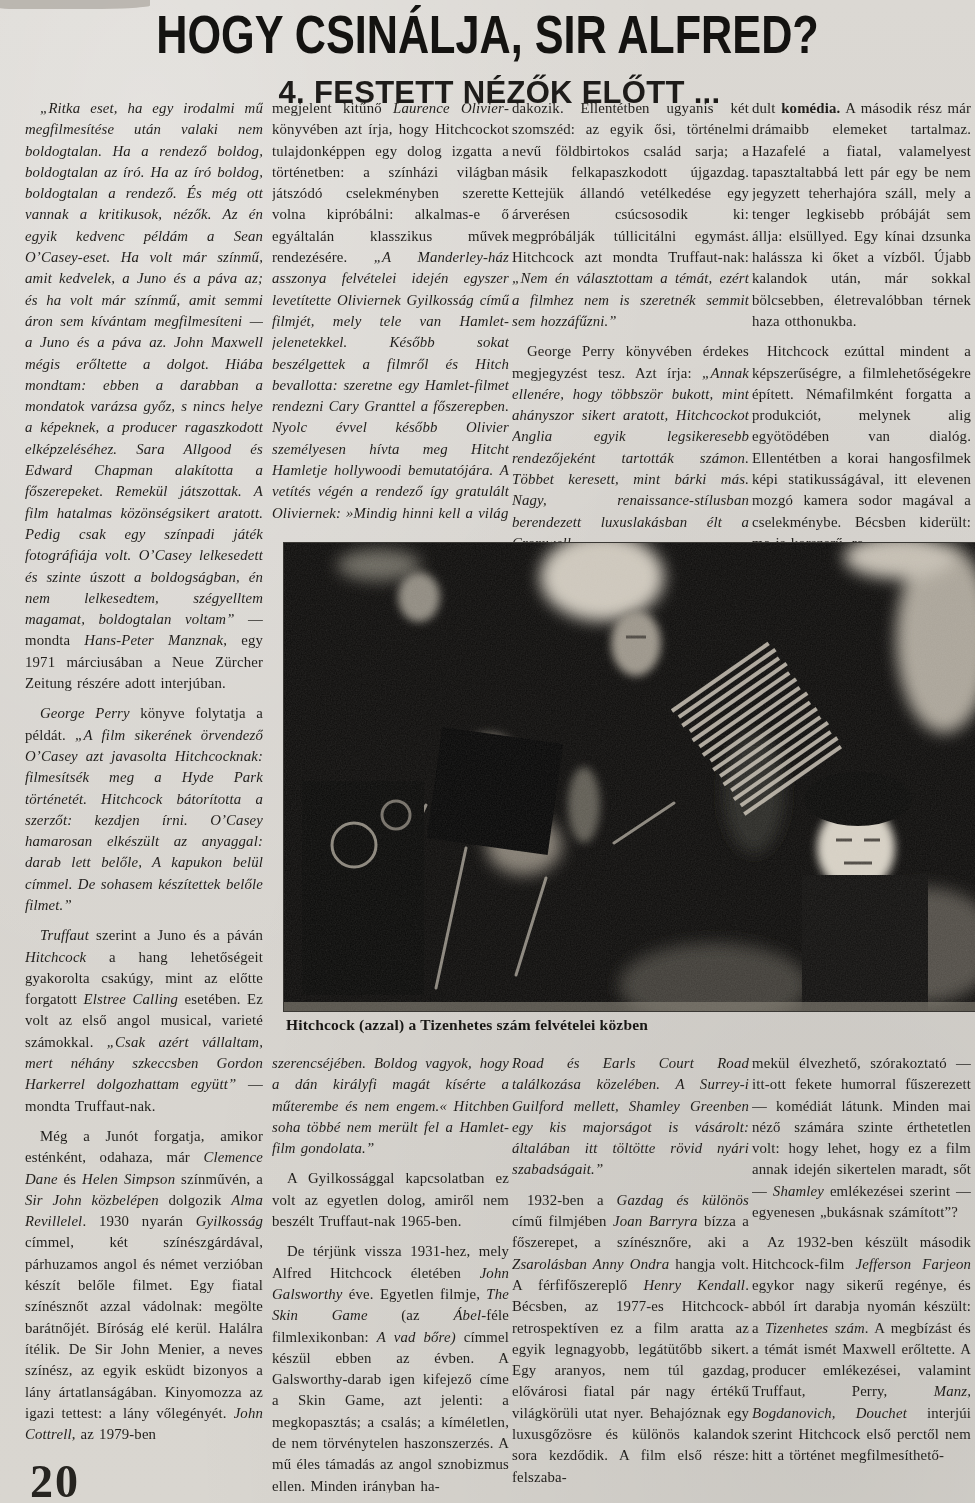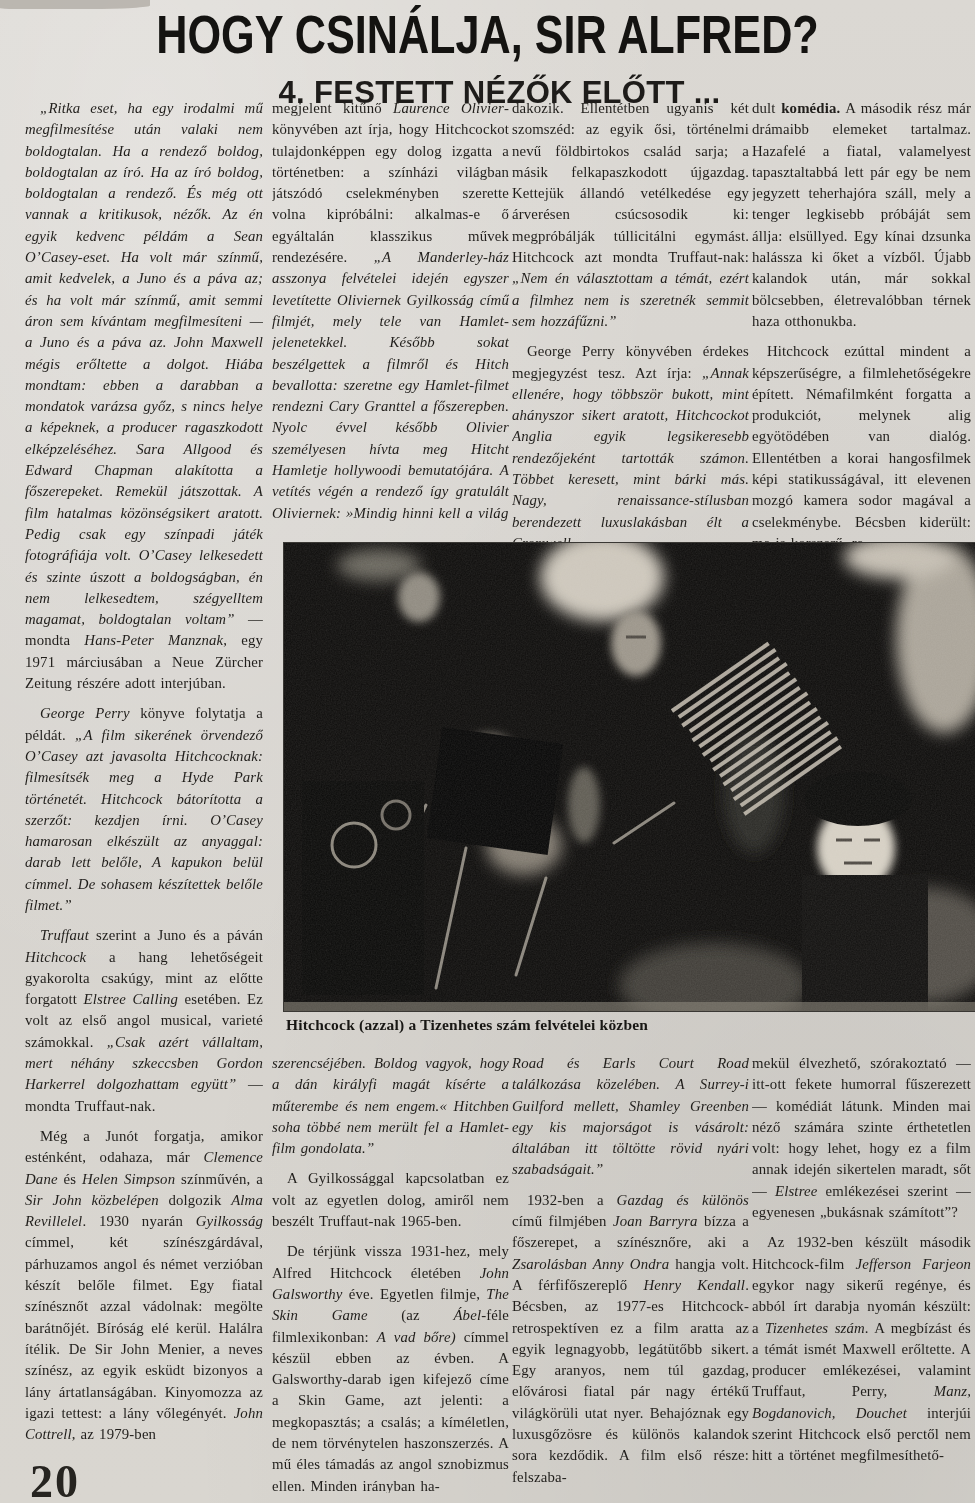--- a/index.html
+++ b/index.html
@@ -163,18 +163,18 @@
   <div id="col2b" class="col">
       <p><span class="it">szerencséjében. Boldog vagyok, hogy a dán királyfi magát kísérte a műterembe és nem engem.« Hitchben soha többé nem merült fel a Hamlet-film gondolata.”</span></p>
       <p class="ind"><span>A Gyilkossággal kapcsolatban ez volt az egyetlen dolog, amiről nem beszélt Truffaut-nak 1965-ben.</span></p>
       <p class="ind"><span>De térjünk vissza 1931-hez, mely Alfred Hitchcock életében </span><span class="it">John Galsworthy</span><span> éve. Egyetlen filmje, </span><span class="it">The Skin Game</span><span> (az </span><span class="it">Ábel</span><span>-féle filmlexikonban: </span><span class="it">A vad bőre)</span><span> címmel készül ebben az évben. A Galsworthy-darab igen kifejező címe a Skin Game, azt jelenti: a megkopasztás; a csalás; a kíméletlen, de nem törvénytelen haszonszerzés. A mű éles támadás az angol sznobizmus ellen. Minden irányban ha-</span></p>
     </div>
   <div id="col3b" class="col">
       <p><span class="it">Road és Earls Court Road találkozása közelében. A Surrey-i Guilford mellett, Shamley Greenben egy kis majorságot is vásárolt: általában itt töltötte rövid nyári szabadságait.”</span></p>
       <p class="ind"><span>1932-ben a </span><span class="it">Gazdag és különös</span><span> című filmjében </span><span class="it">Joan Barryra</span><span> bízza a főszerepet, a színésznőre, aki a </span><span class="it">Zsarolásban Anny Ondra</span><span> hangja volt. A férfifőszereplő </span><span class="it">Henry Kendall</span><span>. Bécsben, az 1977-es Hitchcock-retrospektíven ez a film aratta az egyik legnagyobb, legátütőbb sikert. Egy aranyos, nem túl gazdag, elővárosi fiatal pár nagy értékű világkörüli utat nyer. Behajóznak egy luxusgőzösre és különös kalandok sora kezdődik. A film első része: felszaba-</span></p>
     </div>
   <div id="col4b" class="col">
-      <p><span>mekül élvezhető, szórakoztató — itt-ott fekete humorral fűszerezett — komédiát látunk. Minden mai néző számára szinte érthetetlen volt: hogy lehet, hogy ez a film annak idején sikertelen maradt, sőt — </span><span class="it">Elstree</span><span> emlékezései szerint — egyenesen „bukásnak számított”?</span></p>
+      <p><span>mekül élvezhető, szórakoztató — itt-ott fekete humorral fűszerezett — komédiát látunk. Minden mai néző számára szinte érthetetlen volt: hogy lehet, hogy ez a film annak idején sikertelen maradt, sőt — </span><span class="it">Shamley</span><span> emlékezései szerint — egyenesen „bukásnak számított”?</span></p>
       <p class="ind"><span>Az 1932-ben készült második Hitchcock-film </span><span class="it">Jefferson Farjeon</span><span> egykor nagy sikerű regénye, és abból írt darabja nyomán készült: a </span><span class="it">Tizenhetes szám</span><span>. A megbízást és a témát ismét Maxwell erőltette. A producer emlékezései, valamint Truffaut, Perry, </span><span class="it">Manz, Bogdanovich, Douchet</span><span> interjúi szerint Hitchcock első perctől nem hitt a történet megfilmesíthető-</span></p>
     </div>
 
   <div id="pagenum">20</div>
 </div>
 
 </body></html>

